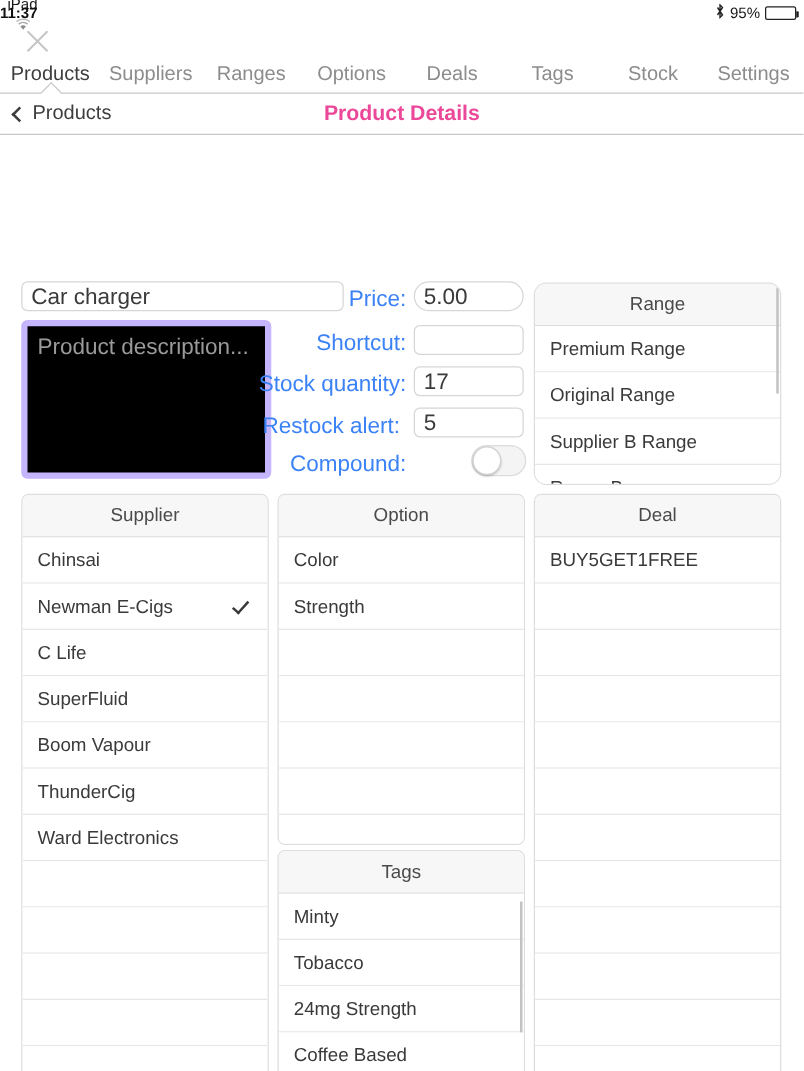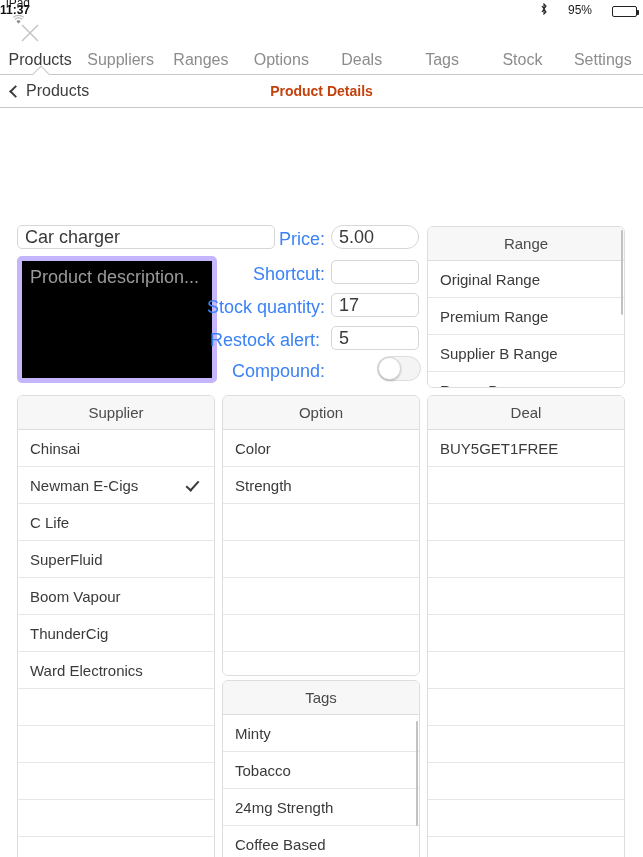--- a/index.html
+++ b/index.html
@@ -13,21 +13,21 @@
 
   
   .statusbar {
     height: 20px; width: 100%;
     display: flex; align-items: center;
     font-size: 12px; color: #1a1a1a;
     padding: 0 6px;
     position: relative;
   }
   .sb-left { display: flex; align-items: center; gap: 4px; flex-direction: column; }
-  .sb-right { display: flex; align-items: flex-end; gap: 20px; margin-left: auto; }
+  .sb-right { display: flex; align-items: center; gap: 4px; margin-left: auto; }
   .sb-center {
     position: absolute; left: 0; right: 0; text-align: left;
     font-size: 12px; font-weight: bold; color: #111;
     pointer-events: none;
   }
   .wifi-icon { display: inline-block; width: 13px; height: 11px; position: relative; }
   .bt-icon { font-size: 11px; line-height: 1; }
   .battery {
     width: 25px; height: 11px; border: 1px solid #222; border-radius: 2px;
     position: relative; padding: 1px;
@@ -87,21 +87,21 @@
   .chev-left {
     display: inline-block;
     width: 9px; height: 9px;
     border-left: 2.3px solid #3d3d3d;
     border-bottom: 2.3px solid #3d3d3d;
     transform: rotate(45deg);
     margin-right: 1px;
   }
   .nav-title {
     position: absolute; left: 0; right: 0; text-align: center;
-    font-size: 14px; font-weight: bold; color: #c2410c;
+    font-size: 17px; font-weight: bold; color: #ec4899;
     pointer-events: none;
   }
 
   
   .content { position: relative; width: 643px; height: 774px; }
 
   
   .field {
     position: absolute;
     border: 1px solid #d6d6d6; border-radius: 5px;
@@ -250,28 +250,28 @@
   <div class="field" style="left:331px; top:185px; width:88px; height:24px;">17</div>
 
   <div class="form-label" style="left:190px; top:222px; width:130px;">Restock alert:</div>
   <div class="field" style="left:331px; top:218px; width:88px; height:24px;">5</div>
 
   <div class="form-label" style="left:195px; top:253px; width:130px;">Compound:</div>
   <div class="toggle" style="left:377px; top:248px;">
     <span class="toggle-knob"></span>
   </div>
 
-  <div class="panel" style="left:427px; top:118px; width:198px; height:162px;">
+  <div class="panel" style="left:427px; top:118px; width:198px; height:162px;border-radius:10px;">
     <div class="panel-header">Range</div>
     <div class="panel-list">
         <div class="row">
+          <span class="label">Premium Range</span>
+        </div>
+        <div class="row">
           <span class="label">Original Range</span>
-        </div>
-        <div class="row">
-          <span class="label">Premium Range</span>
         </div>
         <div class="row">
           <span class="label">Supplier B Range</span>
         </div>
         <div class="row">
           <span class="label">Range B</span>
         </div>
       </div>
     <div class="scrollbar" style="height:85px;"></div>
   </div>

